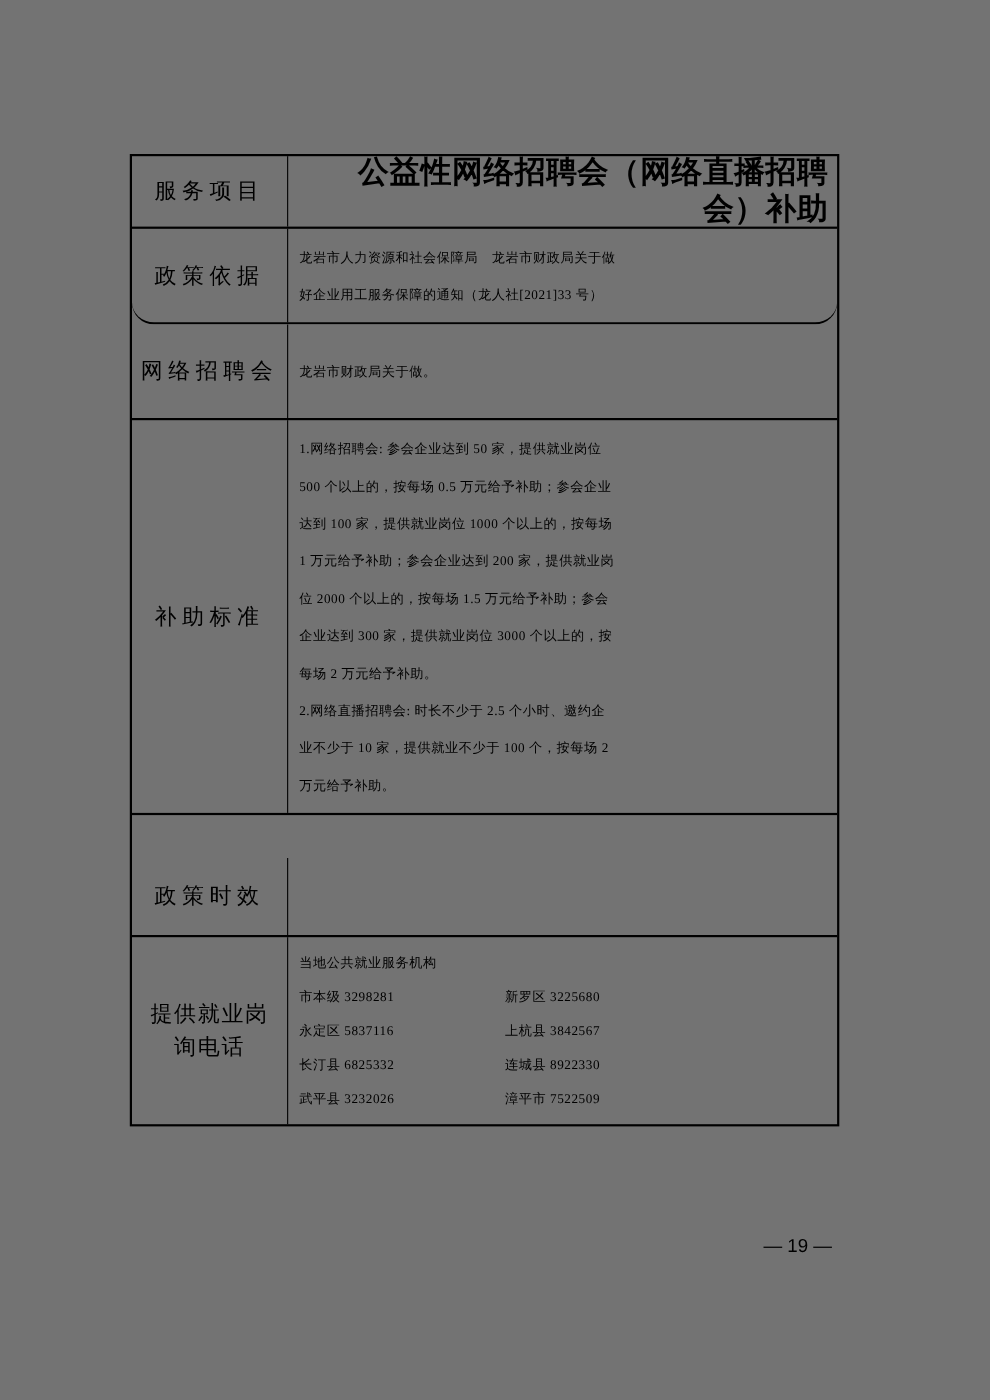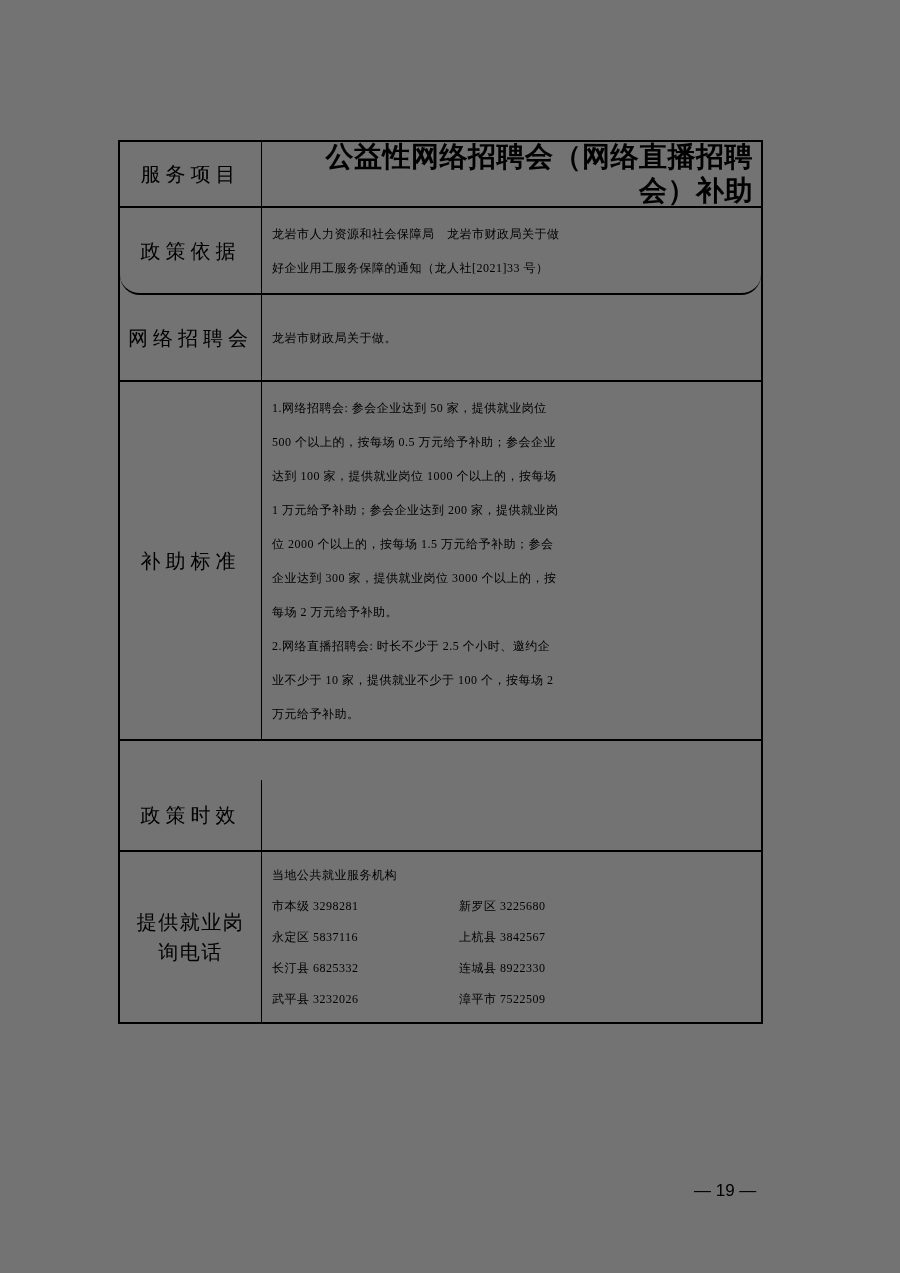--- a/index.html
+++ b/index.html
@@ -66,21 +66,21 @@
     font-weight: bold;
     font-size: 28px;
     letter-spacing: 0.5px;
   }
   .value-contact { line-height: 31px; }
   .phone-row { display: flex; align-items: flex-end; }
   .phone-left { width: 187px; flex-shrink: 0; }
   .page-number {
     position: absolute;
     left: 694px;
-    top: 1181px;
+    top: 1123px;
     font-family: "Liberation Sans", "DejaVu Sans", sans-serif;
     font-size: 17px;
     color: #000;
   }
 </style>
 </head>
 <body>
 
 <div class="page">
 

